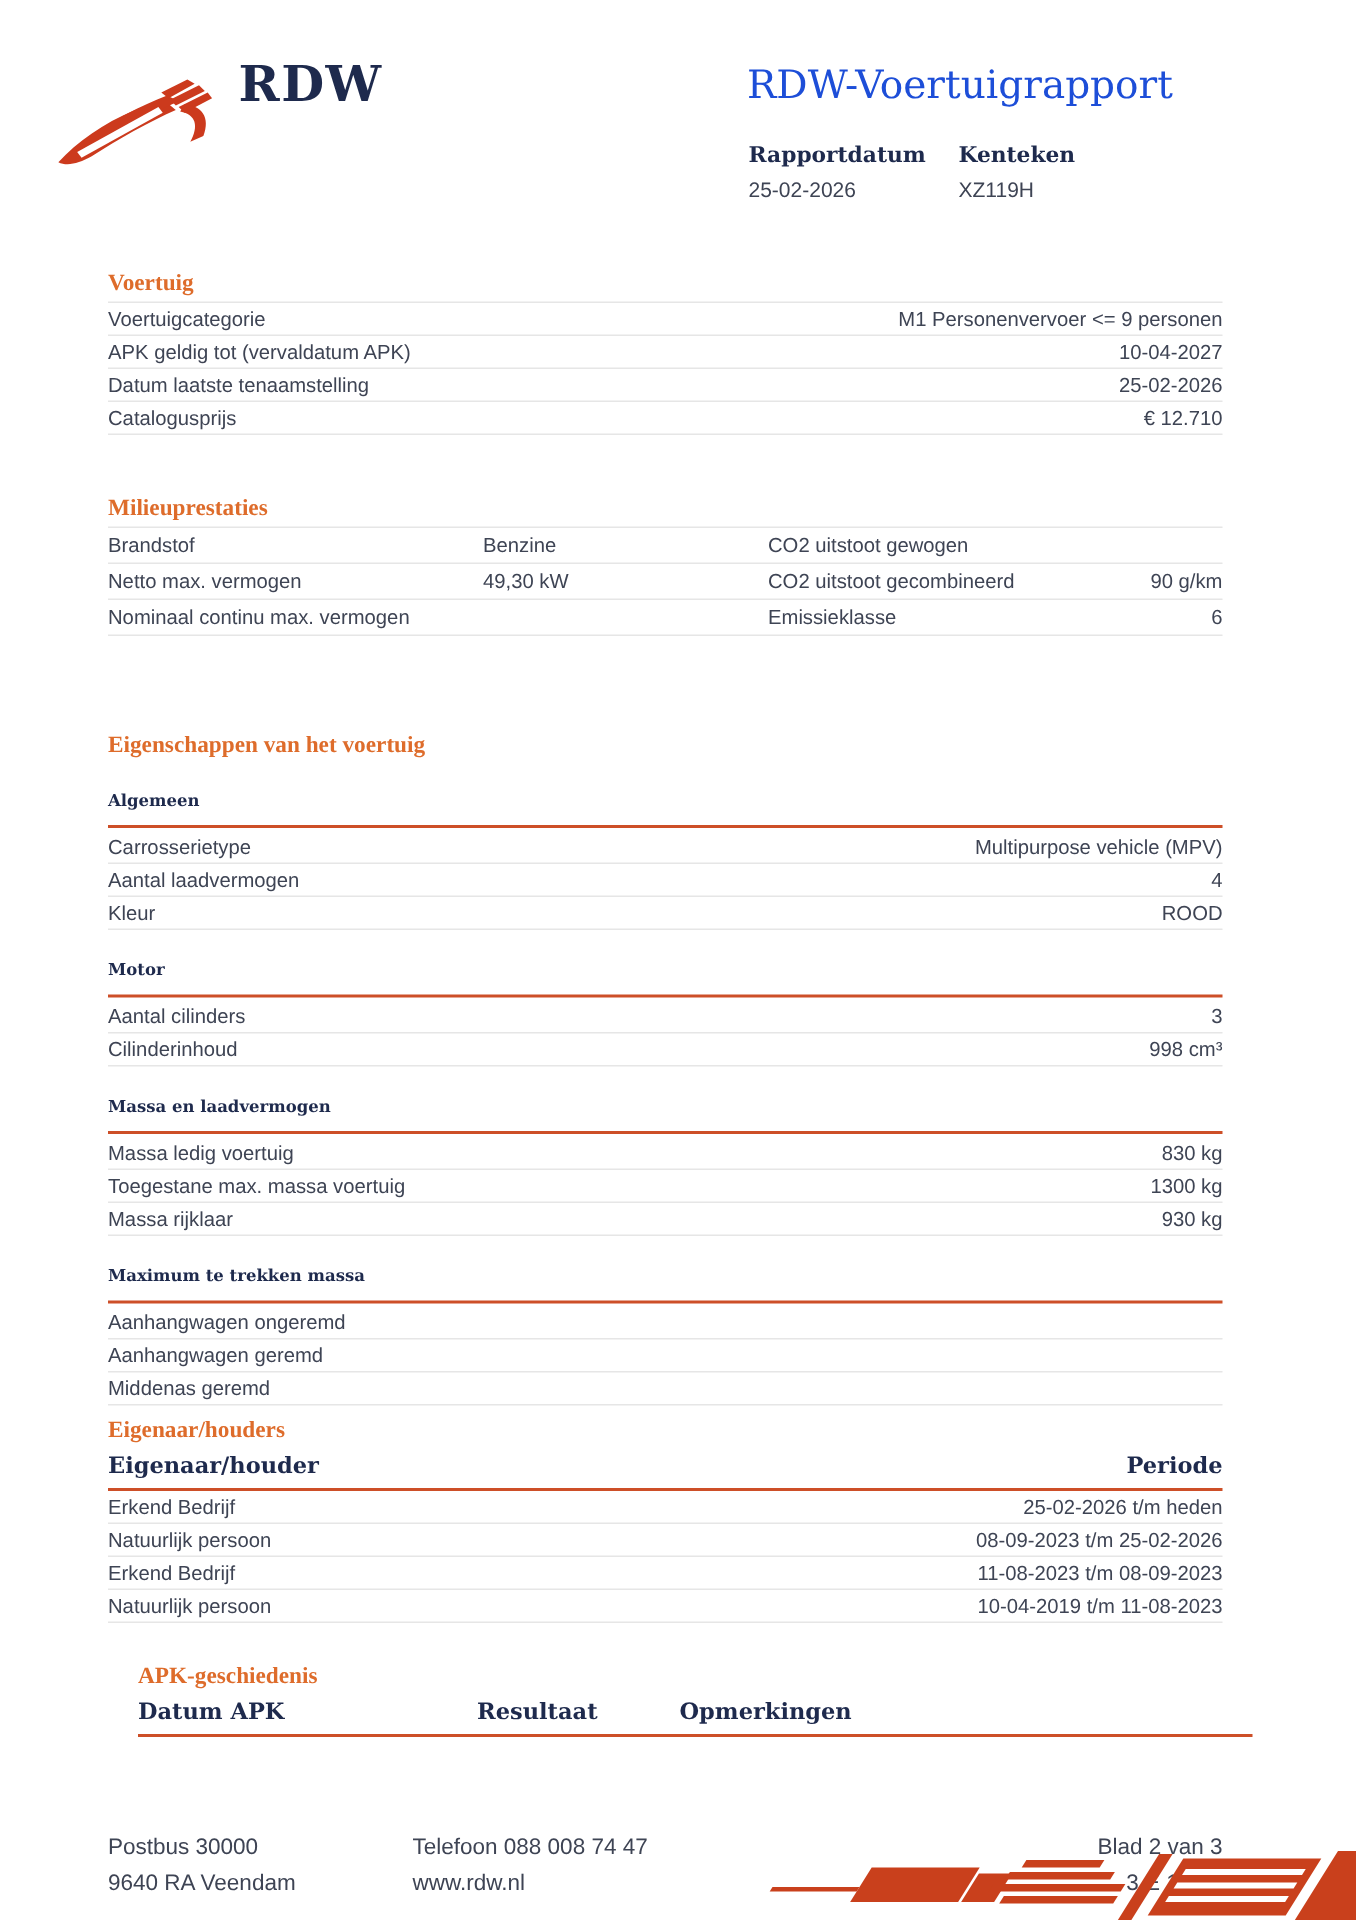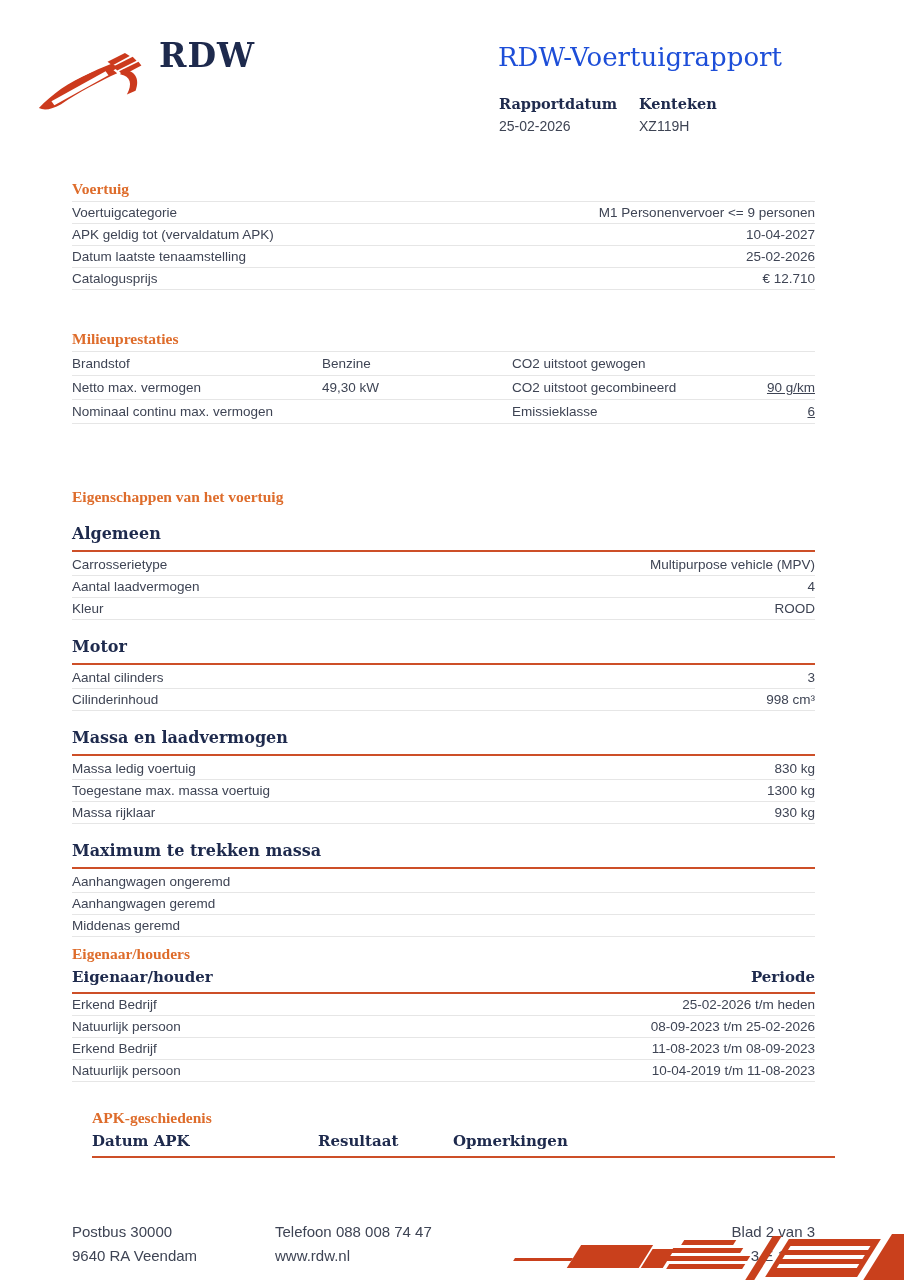--- a/index.html
+++ b/index.html
@@ -24,38 +24,38 @@
   .meta-label { font-family:"DejaVu Serif", serif; font-weight:bold; font-size:14.5px; color:#1e2a4d; }
   .meta-value { margin-top:6px; font-size:14px; color:#3e4454; }
 
   
   .section { position:absolute; left:72px; width:743px; }
   .sec-title {
     font-family:Liberation Serif, serif; font-weight:bold; font-size:15.5px;
     color:#de6c2b; line-height:20px; margin-bottom:2px;
   }
   .sub-title {
-    font-family:"DejaVu Serif", serif; font-weight:bold; font-size:16px;
+    font-family:"DejaVu Serif", serif; font-weight:bold; font-size:11px;
     color:#1e2a4d; line-height:20px; padding-bottom:6px;
     border-bottom:2px solid #cd4f28;
   }
   .kv-table { border-top:1px solid #e6e6e6; }
   .kv-table.no-top { border-top:none; margin-top:2px; }
   .kv-row {
     display:flex; justify-content:space-between; align-items:center;
     height:21px; border-bottom:1px solid #e6e6e6; font-size:13.5px;
   }
   .kv-value { text-align:right; white-space:nowrap; }
 
   
   .m-row {
     display:grid; grid-template-columns:250px 190px 233px 1fr;
     align-items:center; height:23px; border-bottom:1px solid #e6e6e6; font-size:13.5px;
   }
-  .m-row .right { text-align:right; white-space:nowrap;text-decoration:underline; }
+  .m-row .right { text-align:right; white-space:nowrap; }
 
   .sub { margin-top:17px; }
   .sub:first-of-type { margin-top:0; }
 
   
   .own-head {
     display:flex; justify-content:space-between; align-items:flex-end;
     padding:2px 0 6px; border-bottom:2px solid #cd4f28;
     font-family:"DejaVu Serif", serif; font-weight:bold; font-size:15px; color:#1e2a4d;
   }

